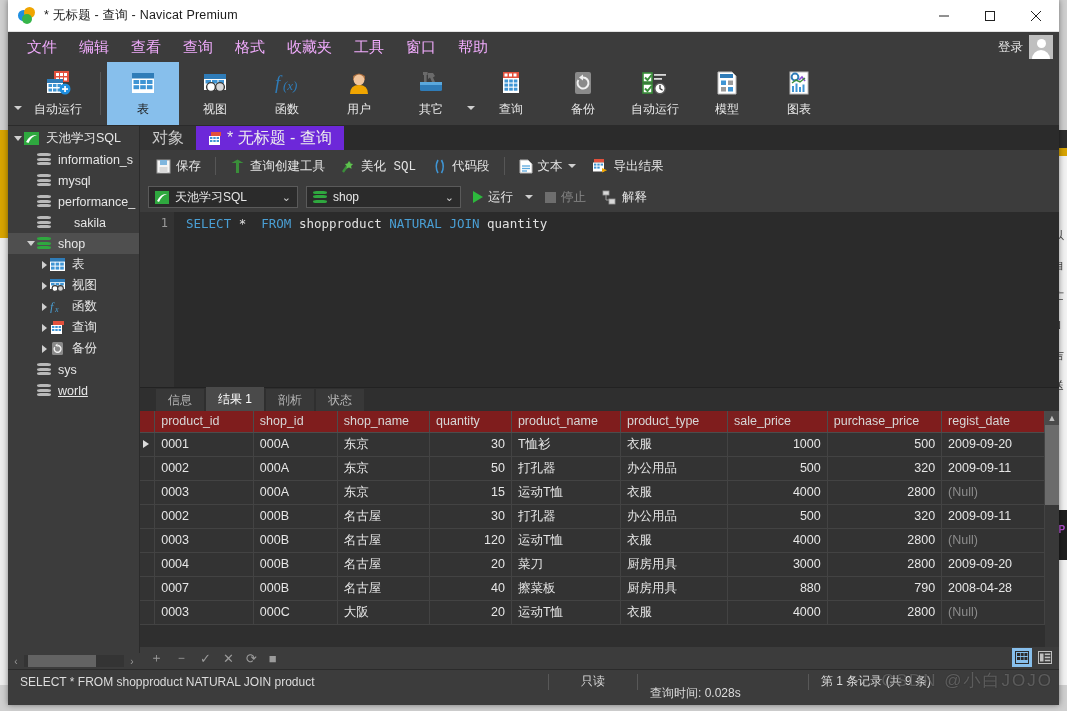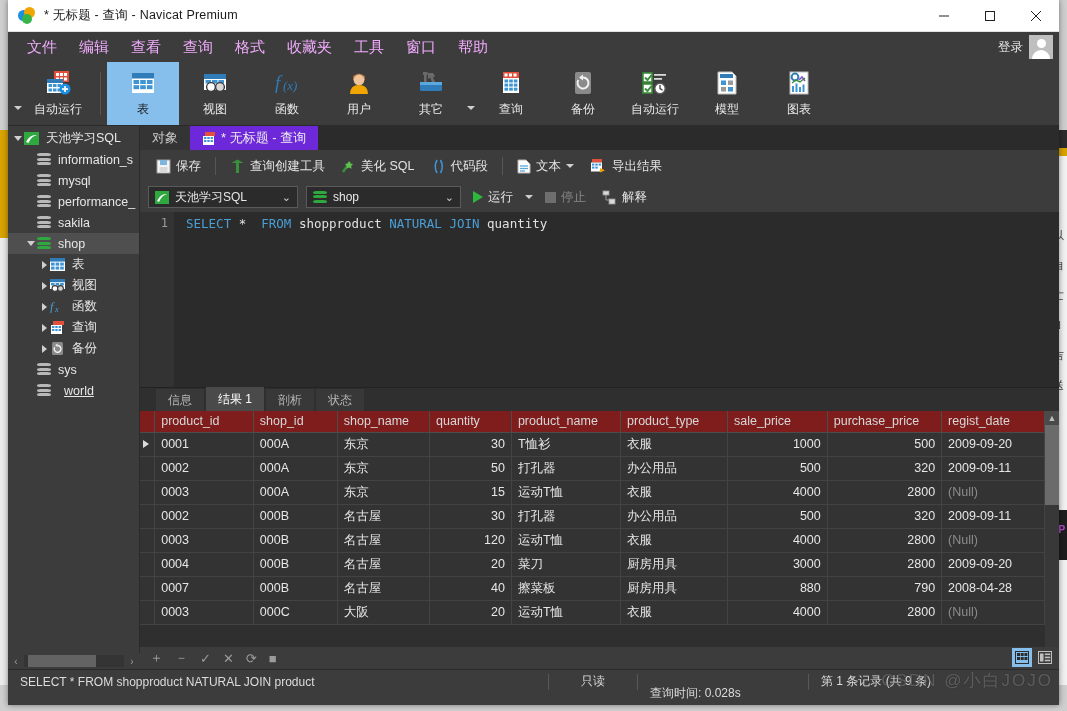--- a/index.html
+++ b/index.html
@@ -107,27 +107,27 @@
   .sb-hscroll .trk { flex:1; height:12px; background:#343434; position:relative; }
   .sb-hscroll .thm { position:absolute; left:4px; top:0; width:68px; height:12px; background:#636363; }
 
   
   .main { flex: 1; display: flex; flex-direction: column; background:#2f2f2f; position:relative; }
 
   
   .obj-tabs { height: 24px; background: #2b2b2b; display: flex; align-items: flex-end; }
   .otab {
     height: 24px; display:flex; align-items:center; gap:5px; padding: 0 12px;
-    font-size: 13px; color:#c8c8c8; background:#343434; cursor:default;
+    font-size: 16px; color:#c8c8c8; background:#343434; cursor:default;
   }
   .otab.active { background:#6d28d9; color:#ededed; }
   .otab-ico { width:14px;height:13px;position:relative; }
 
   
-  .qtoolbar { height: 32px; background:#3c3c3c; display:flex; align-items:center; padding-left:8px; gap:0; }
+  .qtoolbar { height: 32px; background:#3c3c3c; display:flex; align-items:center; padding-left:8px; gap:0;font-family:Liberation Mono, monospace; }
   .qtb {
     display:flex; align-items:center; gap:5px; padding: 3px 8px; font-size: 12.5px; color:#e4e4e4; cursor:default;
   }
   .vsep { width:1px; height:18px; background:#565656; margin: 0 6px; }
 
   
   .connbar { height: 30px; background:#3c3c3c; display:flex; align-items:center; padding-left:8px; gap:8px; }
   .combo {
     height: 22px; background:#2b2b2b; border:1px solid #5a5a5a; display:flex; align-items:center;
     gap:6px; padding: 0 6px; font-size:12px; color:#e8e8e8; min-width:0;
@@ -499,21 +499,21 @@
               </span>
               <span style="margin-left: 3px;">performance_</span>
             </div>
             <div class="tnode" style="padding-left: 17px;">
               <span class="tw"></span>
               <span class="db-ico cyl-gray">
                 <span class="l" style="top: 0px;"></span>
                 <span class="l" style="top: 4.5px;"></span>
                 <span class="l" style="top: 9px;"></span>
               </span>
-              <span style="margin-left: 3px;">sakila</span>
+              <span style="margin-left: 19px;">sakila</span>
             </div>
             <div class="tnode sel" style="padding-left: 17px;">
               <span class="tw">
                 <span class="tri-d"></span>
               </span>
               <span class="db-ico cyl-green">
                 <span class="l" style="top: 0px;"></span>
                 <span class="l" style="top: 4.5px;"></span>
                 <span class="l" style="top: 9px;"></span>
               </span>
@@ -612,21 +612,21 @@
               </span>
               <span style="margin-left: 3px;">sys</span>
             </div>
             <div class="tnode" style="padding-left: 17px;">
               <span class="tw"></span>
               <span class="db-ico cyl-gray">
                 <span class="l" style="top: 0px;"></span>
                 <span class="l" style="top: 4.5px;"></span>
                 <span class="l" style="top: 9px;"></span>
               </span>
-              <span style="margin-left: 9px; text-decoration: underline;">world</span>
+              <span style="margin-left: 3px; text-decoration: underline;">world</span>
             </div>
           </div>
         <div class="sb-hscroll">
           <div class="arw">‹</div>
           <div class="trk">
               <div class="thm"></div>
             </div>
           <div class="arw">›</div>
         </div>
       </div>

